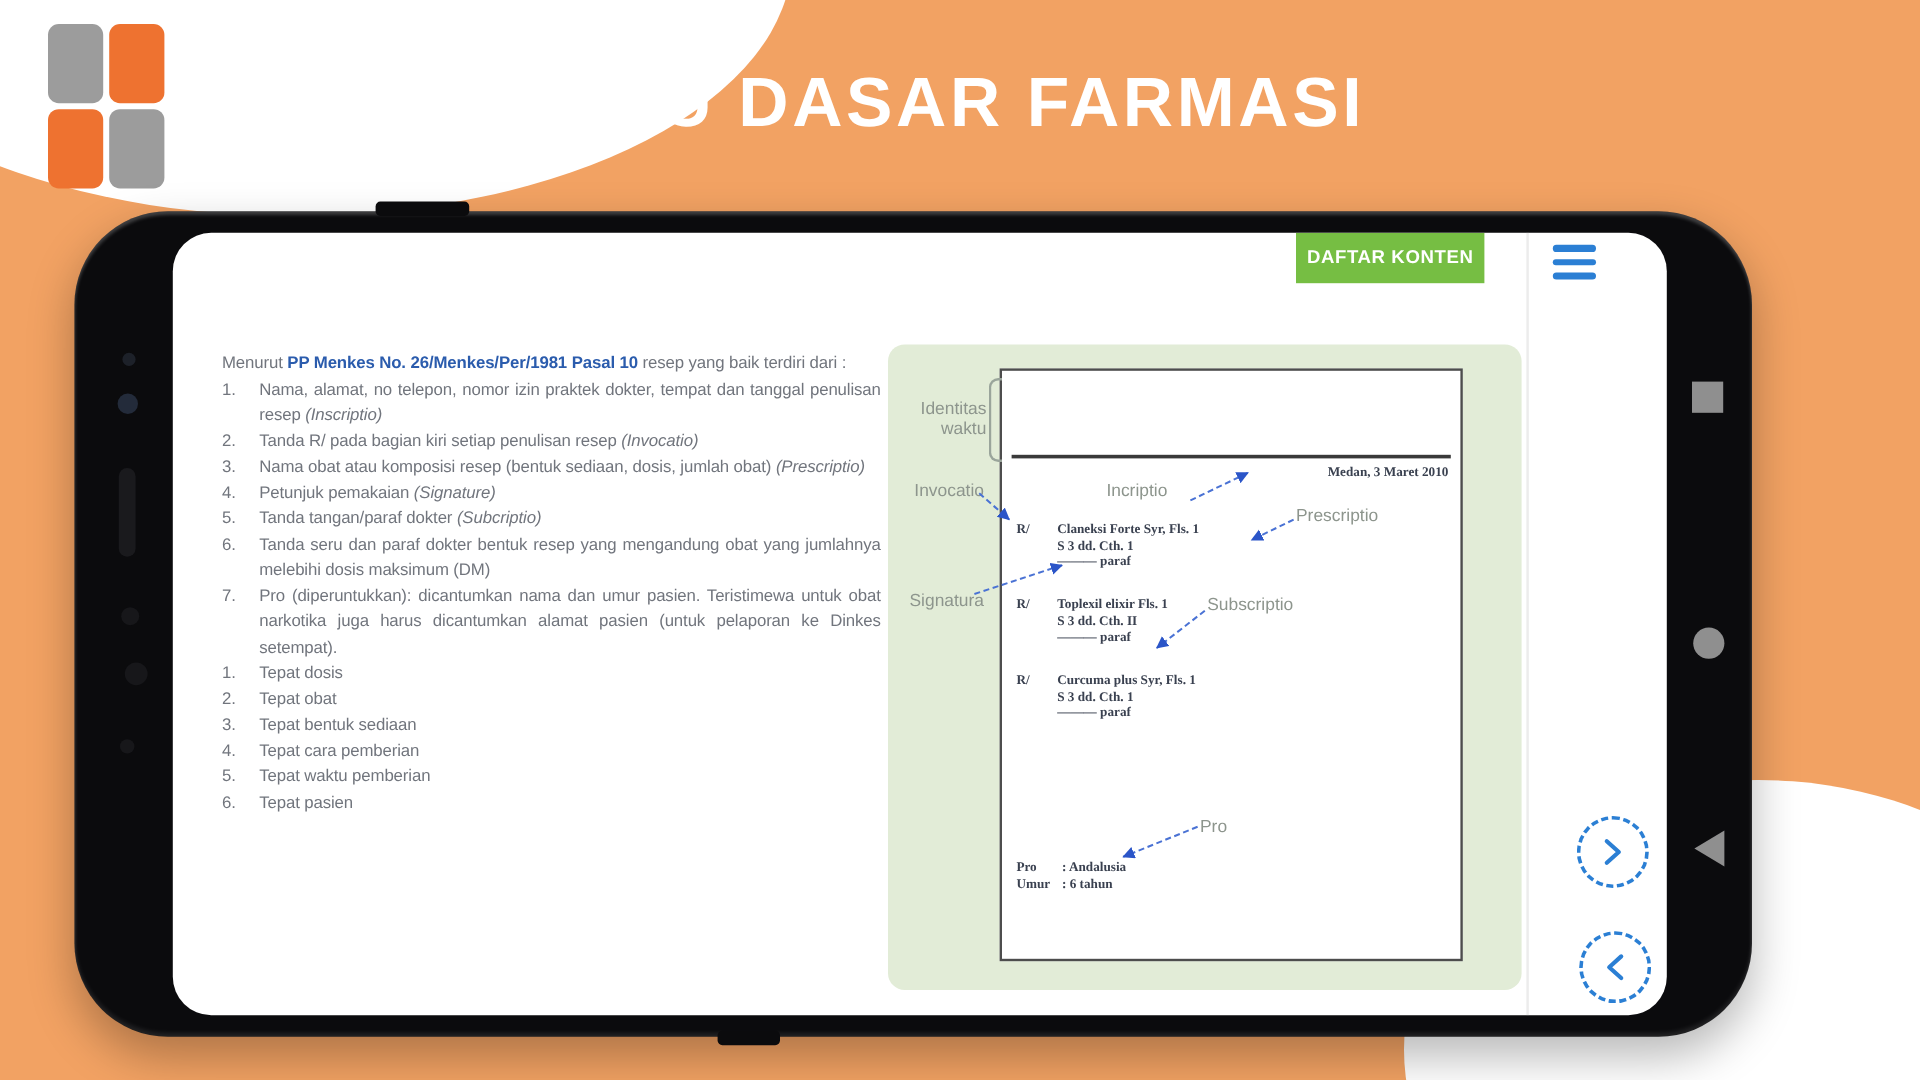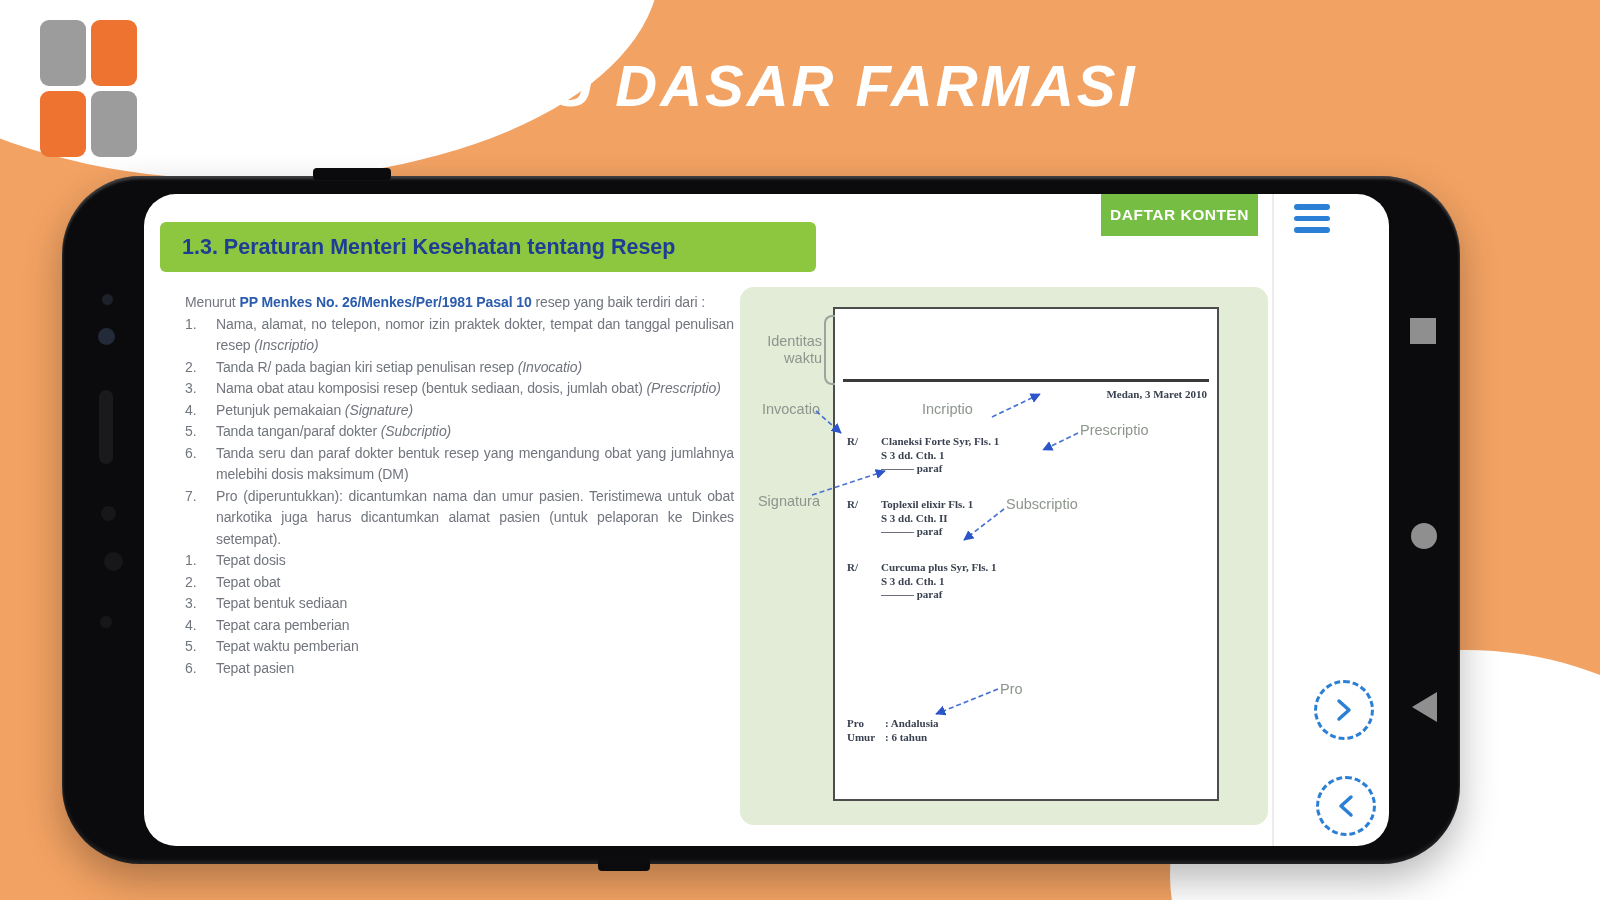--- a/index.html
+++ b/index.html
@@ -9,31 +9,31 @@
   .blob-tl{left:-170px;top:-250px;width:830px;height:430px;}
   .blob-br{right:-160px;bottom:-200px;width:590px;height:450px;}
   
   .logo{position:absolute;left:40px;top:20px;width:100px;height:142px;}
   .logo .sq{position:absolute;width:46px;height:66px;border-radius:9px;}
   .sq.tl{left:0;top:0;background:#9C9C9C;}
   .sq.tr{left:51px;top:0;background:#EE7230;}
   .sq.bl{left:0;top:71px;background:#EE7230;}
   .sq.br{left:51px;top:71px;background:#9C9C9C;}
   .main-title{position:absolute;left:340px;top:52px;width:900px;text-align:center;
-              color:#fff;font-size:58px;font-weight:bold;letter-spacing:3px;font-style:italic;}
+              color:#fff;font-size:58px;font-weight:bold;letter-spacing:3px;}
   
   .phone{position:absolute;left:62px;top:176px;width:1398px;height:688px;background:#0b0b0d;
          border-radius:78px;box-shadow:0 16px 38px rgba(0,0,0,.28),inset 0 3px 3px rgba(255,255,255,.22),inset 0 -3px 4px rgba(255,255,255,.10);}
   .nub{position:absolute;background:#0b0b0d;border-radius:4px;}
   .bezel-deco{position:absolute;background:#1d2129;border-radius:10px;}
   .screen{position:absolute;left:82px;top:18px;width:1245px;height:652px;background:#fff;
           border-radius:32px;overflow:hidden;}
   .sep-line{position:absolute;left:1128px;top:0;width:2px;height:652px;background:#ececec;}
   
-  .btn-daftar{position:absolute;left:957px;top:0;width:157px;height:42px;background:#76BE43;
+  .btn-daftar{position:absolute;left:936px;top:0;width:157px;height:42px;background:#76BE43;
               color:#fff;font-weight:bold;font-size:15.5px;letter-spacing:.5px;
               display:flex;align-items:center;justify-content:center;cursor:pointer;}
   .menu-icon{position:absolute;left:1150px;top:10px;width:36px;cursor:pointer;}
   .menu-icon .bar{height:5.5px;background:#2B7FD4;border-radius:3px;margin-bottom:6px;}
   
   .section-bar{position:absolute;left:16px;top:28px;width:656px;height:50px;background:#8DC63F;
                border-radius:6px;display:flex;align-items:center;padding-left:22px;box-sizing:border-box;
                color:#1D3E94;font-weight:bold;font-size:21.5px;}
   
   .textcol{position:absolute;left:41px;top:98px;width:549px;color:#71757d;font-size:14px;
@@ -108,23 +108,20 @@
       <div class="sep-line"></div>
 
       <div class="btn-daftar">DAFTAR KONTEN</div>
 
       <div class="menu-icon">
         <div class="bar"></div>
         <div class="bar"></div>
         <div class="bar" style="margin-bottom:0;"></div>
       </div>
 
-      <div class="section-bar">
-        <span>1.3. Peraturan Menteri Kesehatan tentang Resep</span>
-      </div>
 
       <div class="textcol">
         <div>
           <span>Menurut </span><span class="ref">PP Menkes No. 26/Menkes/Per/1981 Pasal 10</span><span> resep yang baik terdiri dari :</span>
         </div>
         <div class="li">
             <span class="num">1.</span>
             <span class="txt"><span>Nama, alamat, no telepon, nomor izin praktek dokter, tempat dan tanggal penulisan resep </span><i>(Inscriptio)</i></span>
           </div>
         <div class="li">

